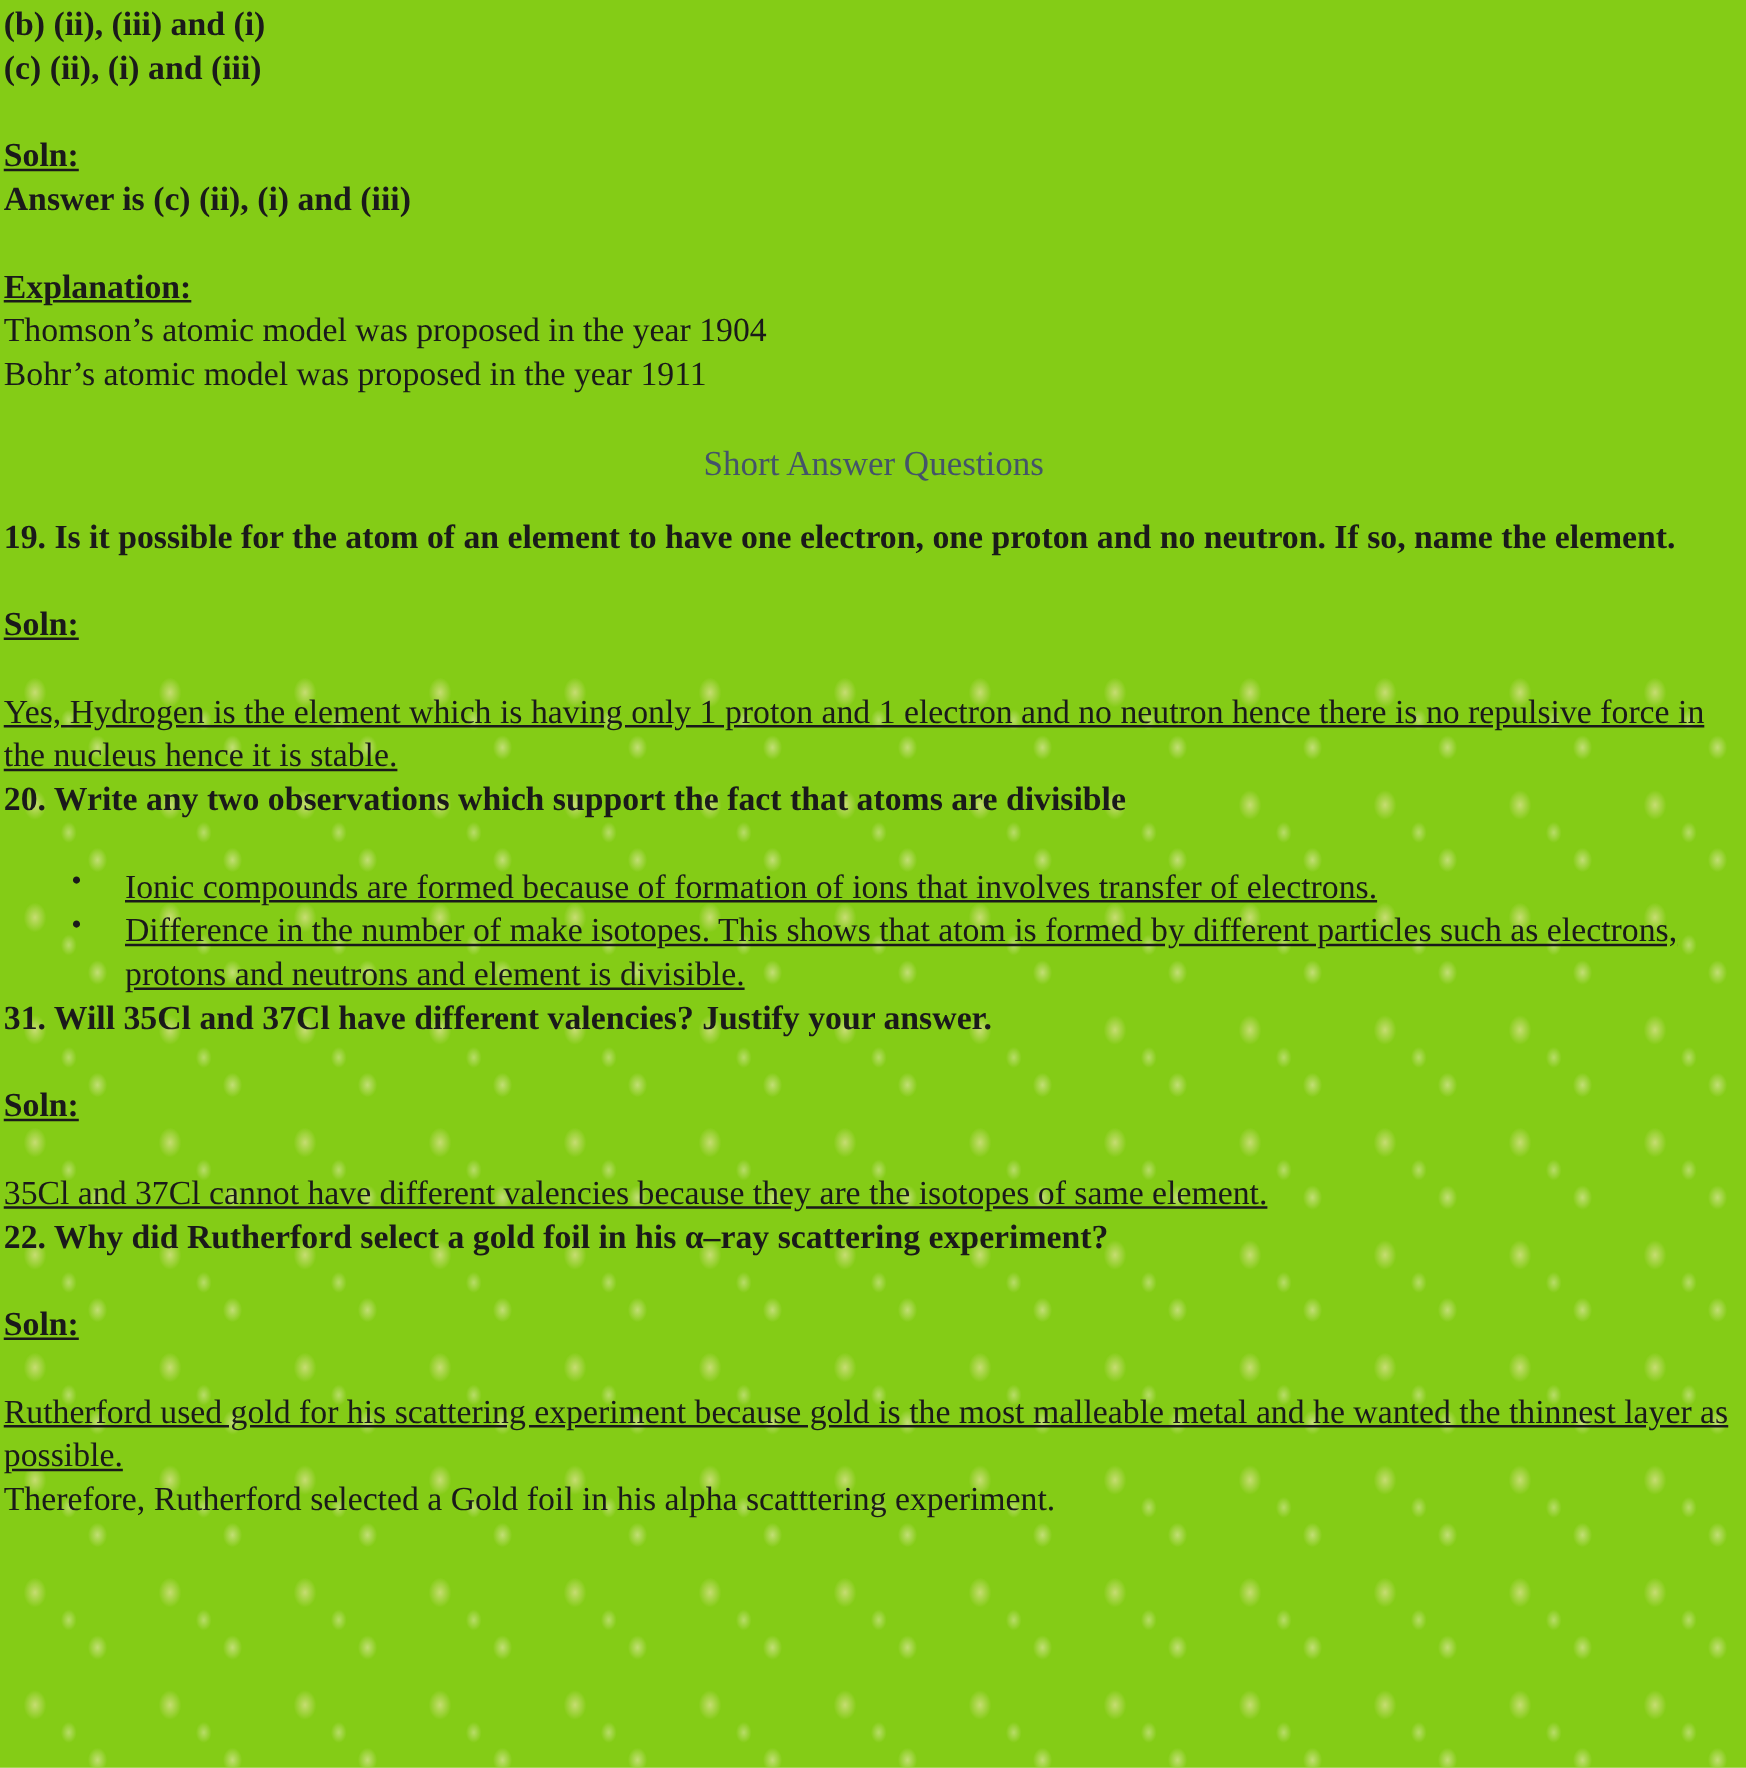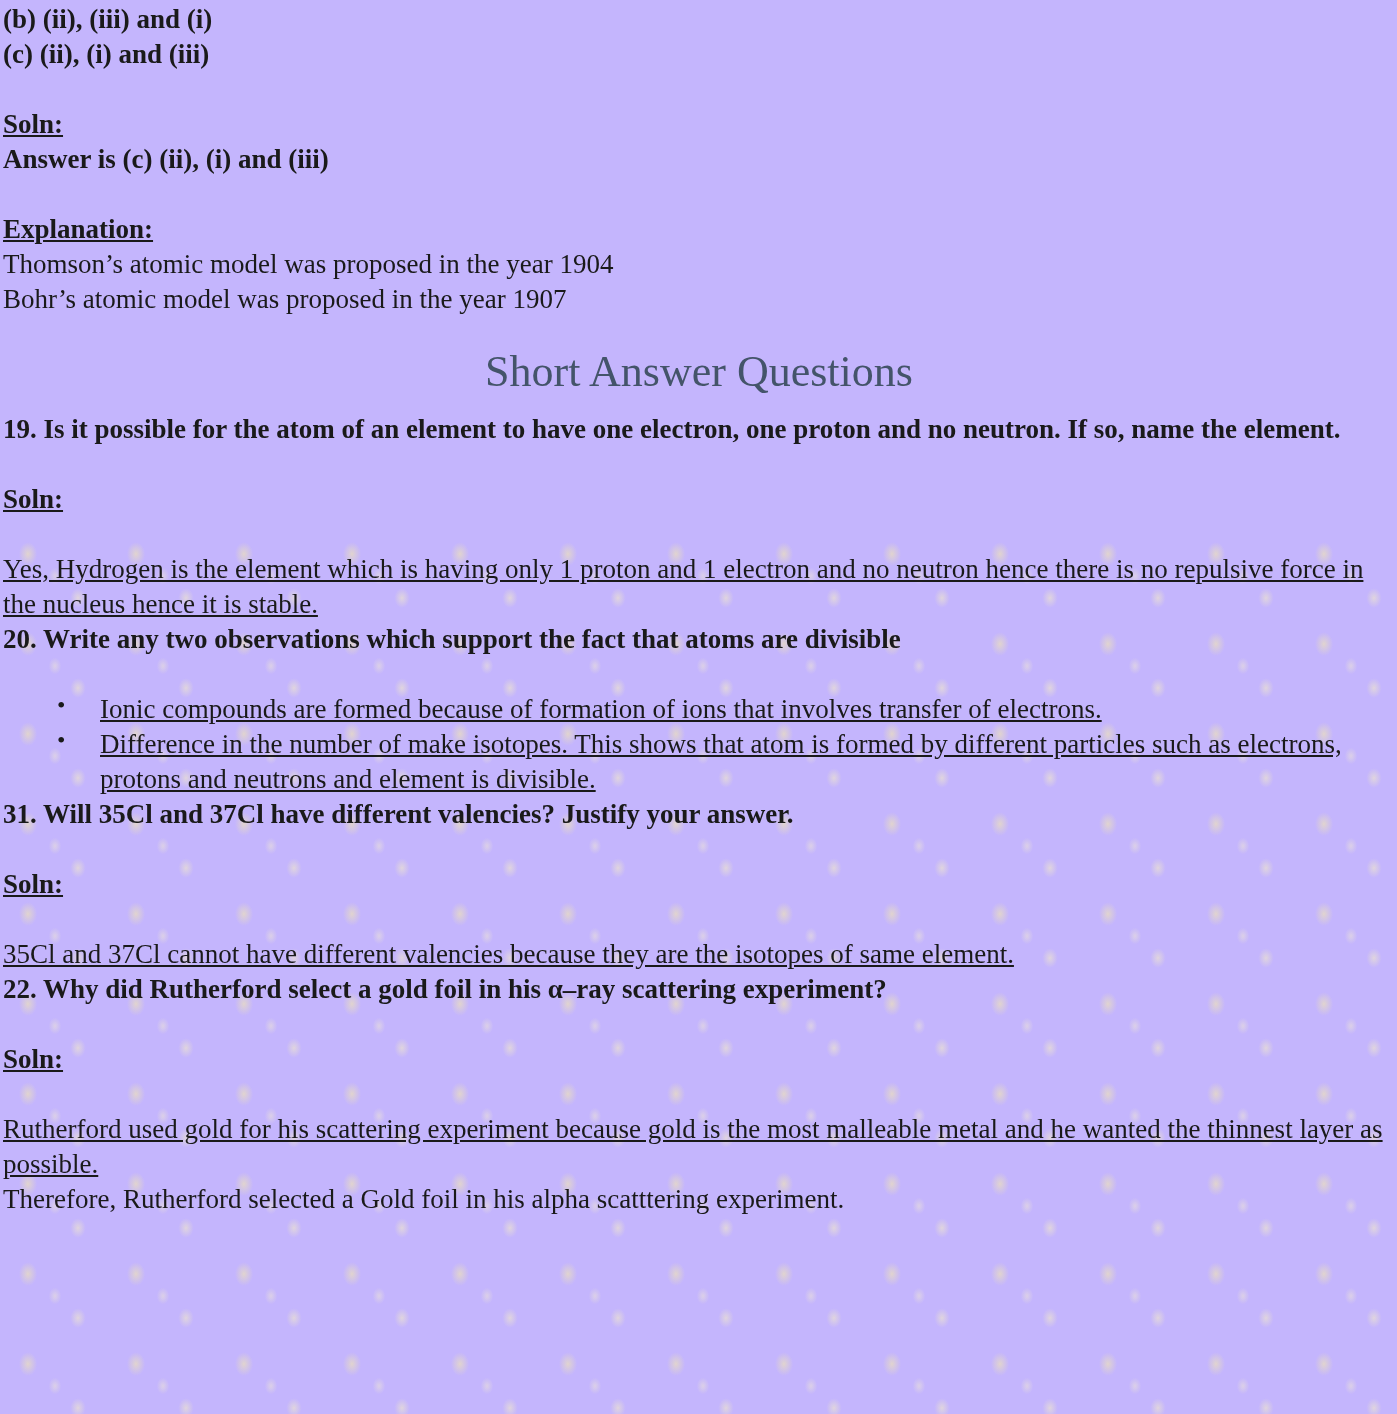--- a/index.html
+++ b/index.html
@@ -4,21 +4,21 @@
 <style>
   html, body { margin: 0; padding: 0; }
   body {
     background: #ffffff;
     font-family: "Liberation Serif", "DejaVu Serif", serif;
   }
   .page {
     position: relative;
     width: 1397px;
     height: 1414px;
-    background: #c4b5fd;
+    background: #84cc16;
     overflow: hidden;
     box-sizing: border-box;
     padding: 2px 2px 0 3px;
     color: #1a1a1a;
   }
   
   .watermark {
     position: absolute;
     left: 0; right: 0;
     top: 528px; bottom: 0;
@@ -36,21 +36,21 @@
     line-height: 35px;
     letter-spacing: 0;
   }
   .b { font-weight: bold; }
   .sp { margin-top: 35px; text-decoration: underline; }        
   .section-heading {
     margin-top: 35px;
     height: 40px;
     line-height: 40px;
     text-align: center;
-    font-size: 44px;
+    font-size: 28px;
     font-weight: normal;
   }
   .question { font-weight: bold; }
   .q19 { margin-top: 20px; }
   .bullet-item {
     position: relative;
     padding-left: 97px;
   }
   .bullet-item .dot {
     position: absolute;
@@ -71,21 +71,21 @@
       <p class="b">(b) (ii), (iii) and (i)</p>
       <p class="b">(c) (ii), (i) and (iii)</p>
     </div>
 
     <p class="b sp">Soln:</p>
     <p class="b">Answer is (c) (ii), (i) and (iii)</p>
 
     <p class="b sp">Explanation:</p>
     <div>
       <p>Thomson’s atomic model was proposed in the year 1904</p>
-      <p>Bohr’s atomic model was proposed in the year 1907</p>
+      <p>Bohr’s atomic model was proposed in the year 1911</p>
     </div>
 
     <p class="section-heading" style="color:#44546A">Short Answer Questions</p>
 
     <p class="question q19">19. Is it possible for the atom of an element to have one electron, one proton and no neutron. If so, name the element.</p>
     <p class="b sp">Soln:</p>
     <p class="sp">Yes, Hydrogen is the element which is having only 1 proton and 1 electron and no neutron hence there is no repulsive force in the nucleus hence it is stable.</p>
 
     <p class="question">20. Write any two observations which support the fact that atoms are divisible</p>
     <div class="sp">

